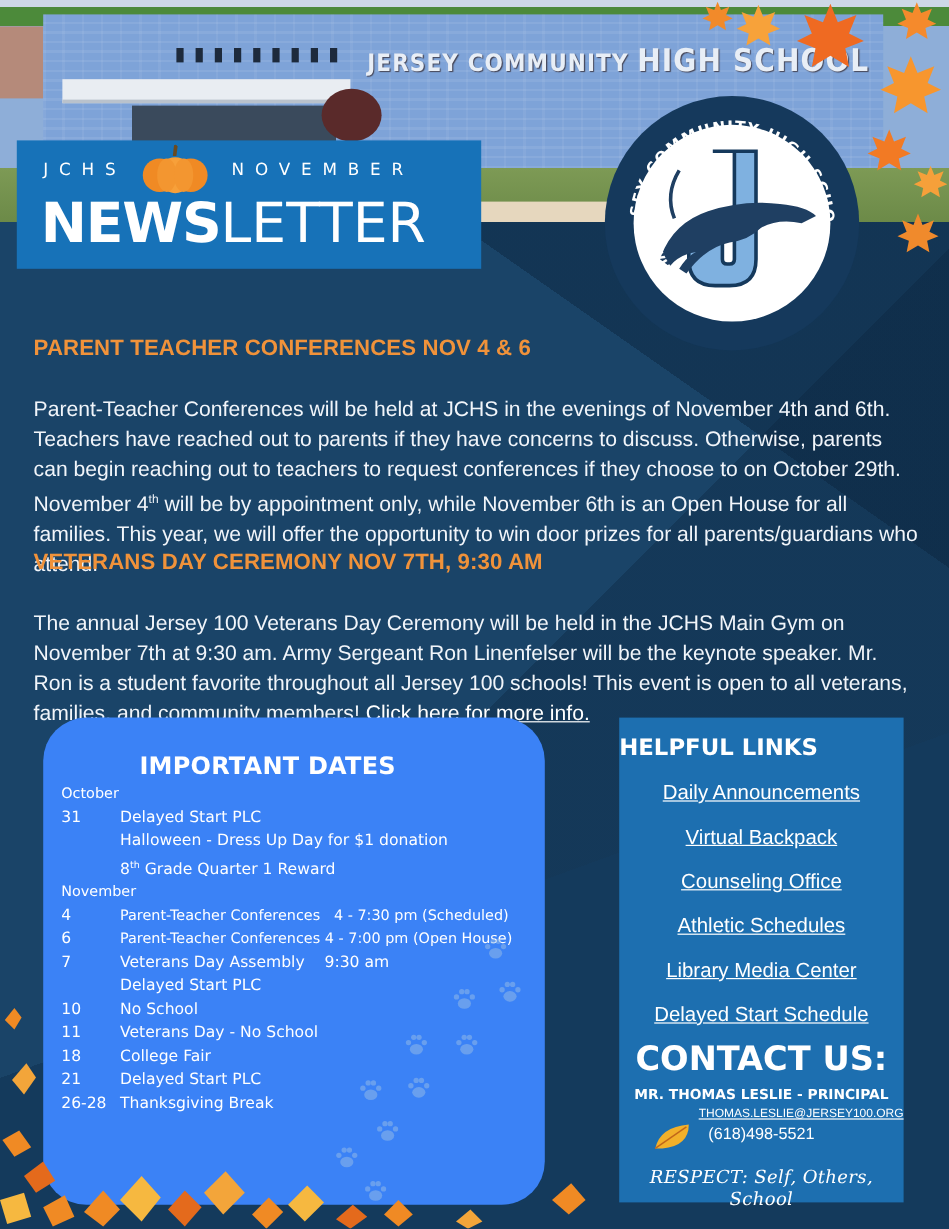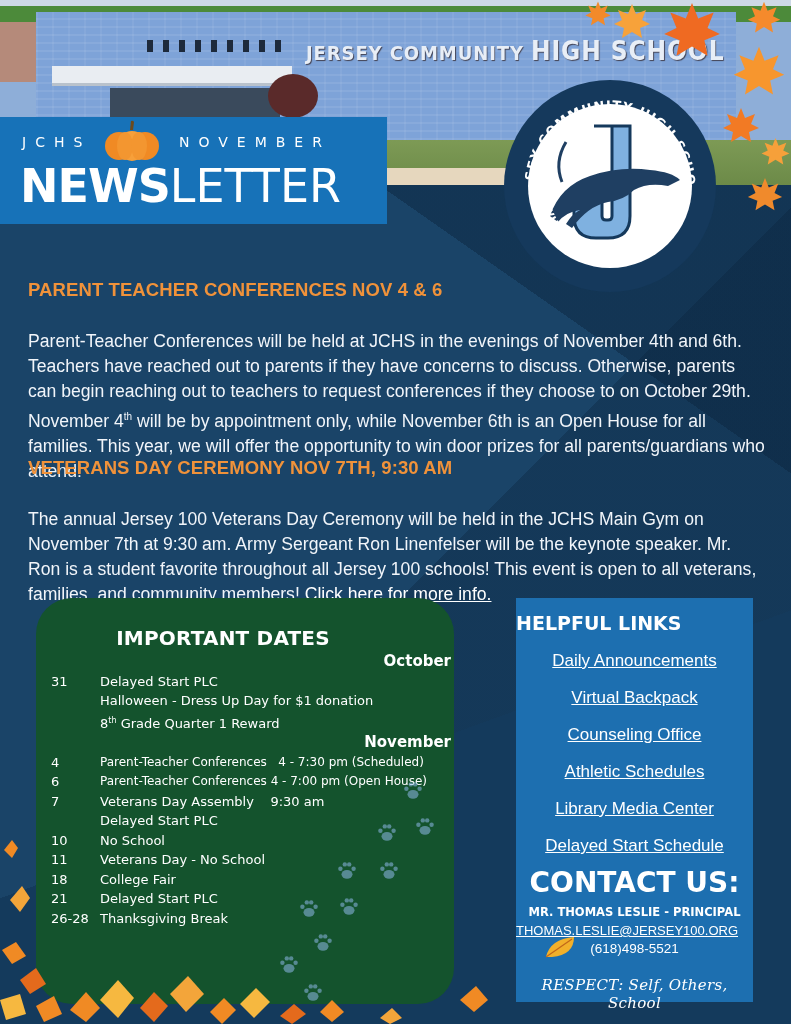--- a/index.html
+++ b/index.html
@@ -51,21 +51,21 @@
     font-family: "DejaVu Sans", sans-serif; font-weight: bold;
     font-size: 20px; letter-spacing: 1px; color: #e8eef6;
     text-shadow: 1px 1px 1px #445;
     transform: scaleX(0.9); transform-origin: left;
     white-space: nowrap;
   }
   .school-sign .big { font-size: 26px; }
 
   
   .banner {
-    position: absolute; left: 0; top: 117px; width: 387px; height: 107px;
+    position: absolute; left: 14px; top: 117px; width: 387px; height: 107px;
     background: #1772b8;
   }
   .banner .kicker {
     position: absolute; top: 17px; left: 22px;
     font-size: 14px; letter-spacing: 9px; color: #ffffff;
     font-family: "DejaVu Sans", sans-serif;
   }
   .banner .kicker .right { position: absolute; left: 157px; top: 0; white-space: nowrap; }
   .pumpkin {
     position: absolute; left: 103px; top: 2px; width: 58px; height: 44px;
@@ -105,29 +105,29 @@
     margin-top: 28px;
   }
   .article sup { font-size: 10px; }
   .article a { color: #fff; text-decoration: underline; }
   #pt { top: 279px; }
   #vd { top: 457px; }
 
   
   .dates {
     position: absolute; left: 36px; top: 598px; width: 418px; height: 406px;
-    background: #14532d; border-radius: 36px;
+    background: #3b82f6; border-radius: 36px;
   }
   .dates h3 {
     position: absolute; left: 0; top: 28px; width: 374px; text-align: center;
     font-size: 20px; font-weight: 900; letter-spacing: 0.2px;
     font-family: "DejaVu Sans", sans-serif;
   }
   .dates .list { position: absolute; left: 15px; top: 54px; width: 400px; }
-  .dates .month { font-weight: bold; font-size: 15px; line-height: 19.5px; font-family: "DejaVu Sans", sans-serif; text-align: right; }
+  .dates .month { font-weight: normal; font-size: 12px; line-height: 19.5px; font-family: "DejaVu Sans", sans-serif; }
   .dates .row { display: flex; font-size: 13px; line-height: 19.5px; font-family: "DejaVu Sans", sans-serif; }
   .dates .row .d { width: 49px; flex: none; }
   .dates .row .e { white-space: nowrap; }
   .dates .row.small .e { font-size: 12px; }
   .dates sup { font-size: 8px; }
   .paw { position: absolute; opacity: 0.55; }
 
   
   .links {
     position: absolute; left: 516px; top: 598px; width: 237px; height: 404px;
@@ -138,21 +138,21 @@
     font-size: 19px; font-weight: 900; font-family: "DejaVu Sans", sans-serif;
   }
   .links ul { list-style: none; margin-top: 8px; }
   .links li { text-align: center; height: 37px; line-height: 37px; }
   .links li a { color: #fff; text-decoration: underline; font-size: 17px; font-family: "Liberation Sans", sans-serif; }
   .links .contact-title {
     text-align: center; margin-top: 2px;
     font-size: 28px; font-weight: 700; font-family: "DejaVu Sans", sans-serif;
   }
   .links .principal { text-align: center; font-size: 11.5px; font-weight: 900; margin-top: 6px; font-family: "DejaVu Sans", sans-serif; }
-  .links .email { text-align: left; font-size: 13px; margin-top: 4px; }
+  .links .email { text-align: right; font-size: 10px; margin-top: 4px; }
   .links .email a { color: #fff; text-decoration: underline; }
   .links .phone { text-align: center; font-size: 13.5px; margin-top: 3px; }
   .links .motto {
     text-align: center; margin-top: 20px; font-size: 15px; font-style: italic;
     font-family: "DejaVu Serif", serif; letter-spacing: 0.3px;
   }
   .small-leaf { position: absolute; left: 544px; top: 935px; }
 </style>
 </head>
 <body>

